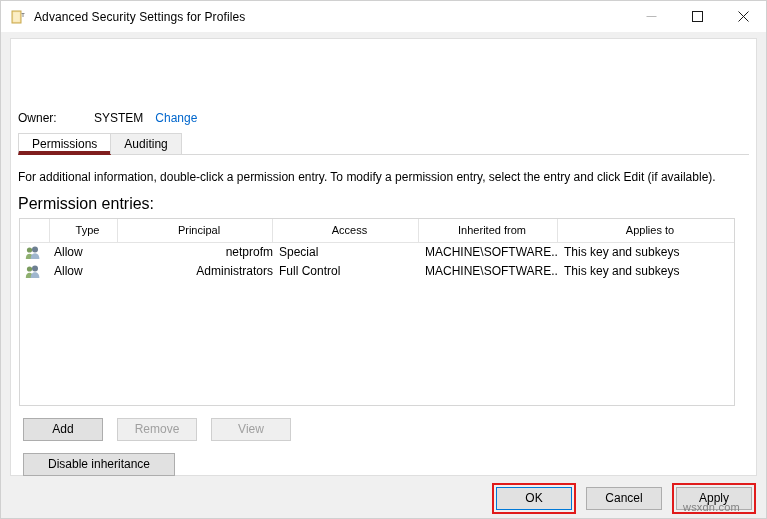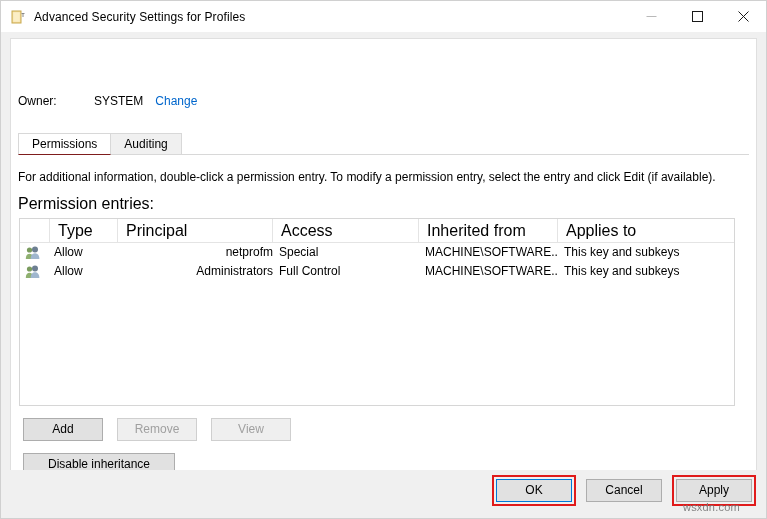--- a/index.html
+++ b/index.html
@@ -93,20 +93,21 @@
     top: 62px;
     display: flex;
     align-items: baseline;
     font-size: 12px;
   }
   .owner-label { width: 76px; color: #000; }
   .owner-value { color: #000; margin-right: 12px; }
   .owner-change {
     color: #0066cc;
     cursor: pointer;
+    margin-top: 17px;
   }
 
   
   .tabstrip {
     position: absolute;
     left: 17px;
     top: 100px;
     right: 17px;
     height: 22px;
     border-bottom: 1px solid #d8d8d8;
@@ -121,21 +122,21 @@
     color: #000;
     background: #f0f0f0;
     border: 1px solid #d8d8d8;
     border-bottom: none;
     box-sizing: border-box;
     margin-right: -1px;
     text-align: center;
   }
   .tab.active {
     background: #ffffff;
-    border-bottom: 1px solid #7f1d1d;
+    border-bottom: 4px solid #7f1d1d;
     margin-bottom: -1px;
     height: 22px;
     line-height: 21px;
   }
 
   
   .info-text {
     position: absolute;
     left: 17px;
     top: 138px;
@@ -163,28 +164,29 @@
     box-sizing: border-box;
     overflow: hidden;
   }
   .lv-header {
     display: flex;
     height: 23px;
     border-bottom: 1px solid #e4e4e4;
     background: #ffffff;
   }
   .lv-col {
-    font-size: 16px;
+    font-size: 11px;
     color: #000;
     line-height: 23px;
     padding-left: 8px;
     box-sizing: border-box;
     border-right: 1px solid #e4e4e4;
     overflow: hidden;
     white-space: nowrap;
+    text-align: center;
   }
   .lv-col.c0 { width: 30px; padding-left: 0; border-right: 1px solid #e4e4e4;}
   .lv-col.c1 { width: 68px; }
   .lv-col.c2 { width: 155px; }
   .lv-col.c3 { width: 146px; }
   .lv-col.c4 { width: 139px; }
   .lv-col.c5 { width: 176px; border-right: none; }
 
   .lv-row {
     display: flex;
@@ -278,21 +280,21 @@
     font-size: 12px;
     color: #000;
     white-space: nowrap;
   }
 
   
   .footer {
     position: absolute;
     left: 0;
     right: 0;
-    bottom: 8px;
+    bottom: 0;
     height: 40px;
     background: #f0f0f0;
   }
   .footer-buttons {
     position: absolute;
     right: 10px;
     top: 5px;
     display: flex;
     align-items: center;
   }

